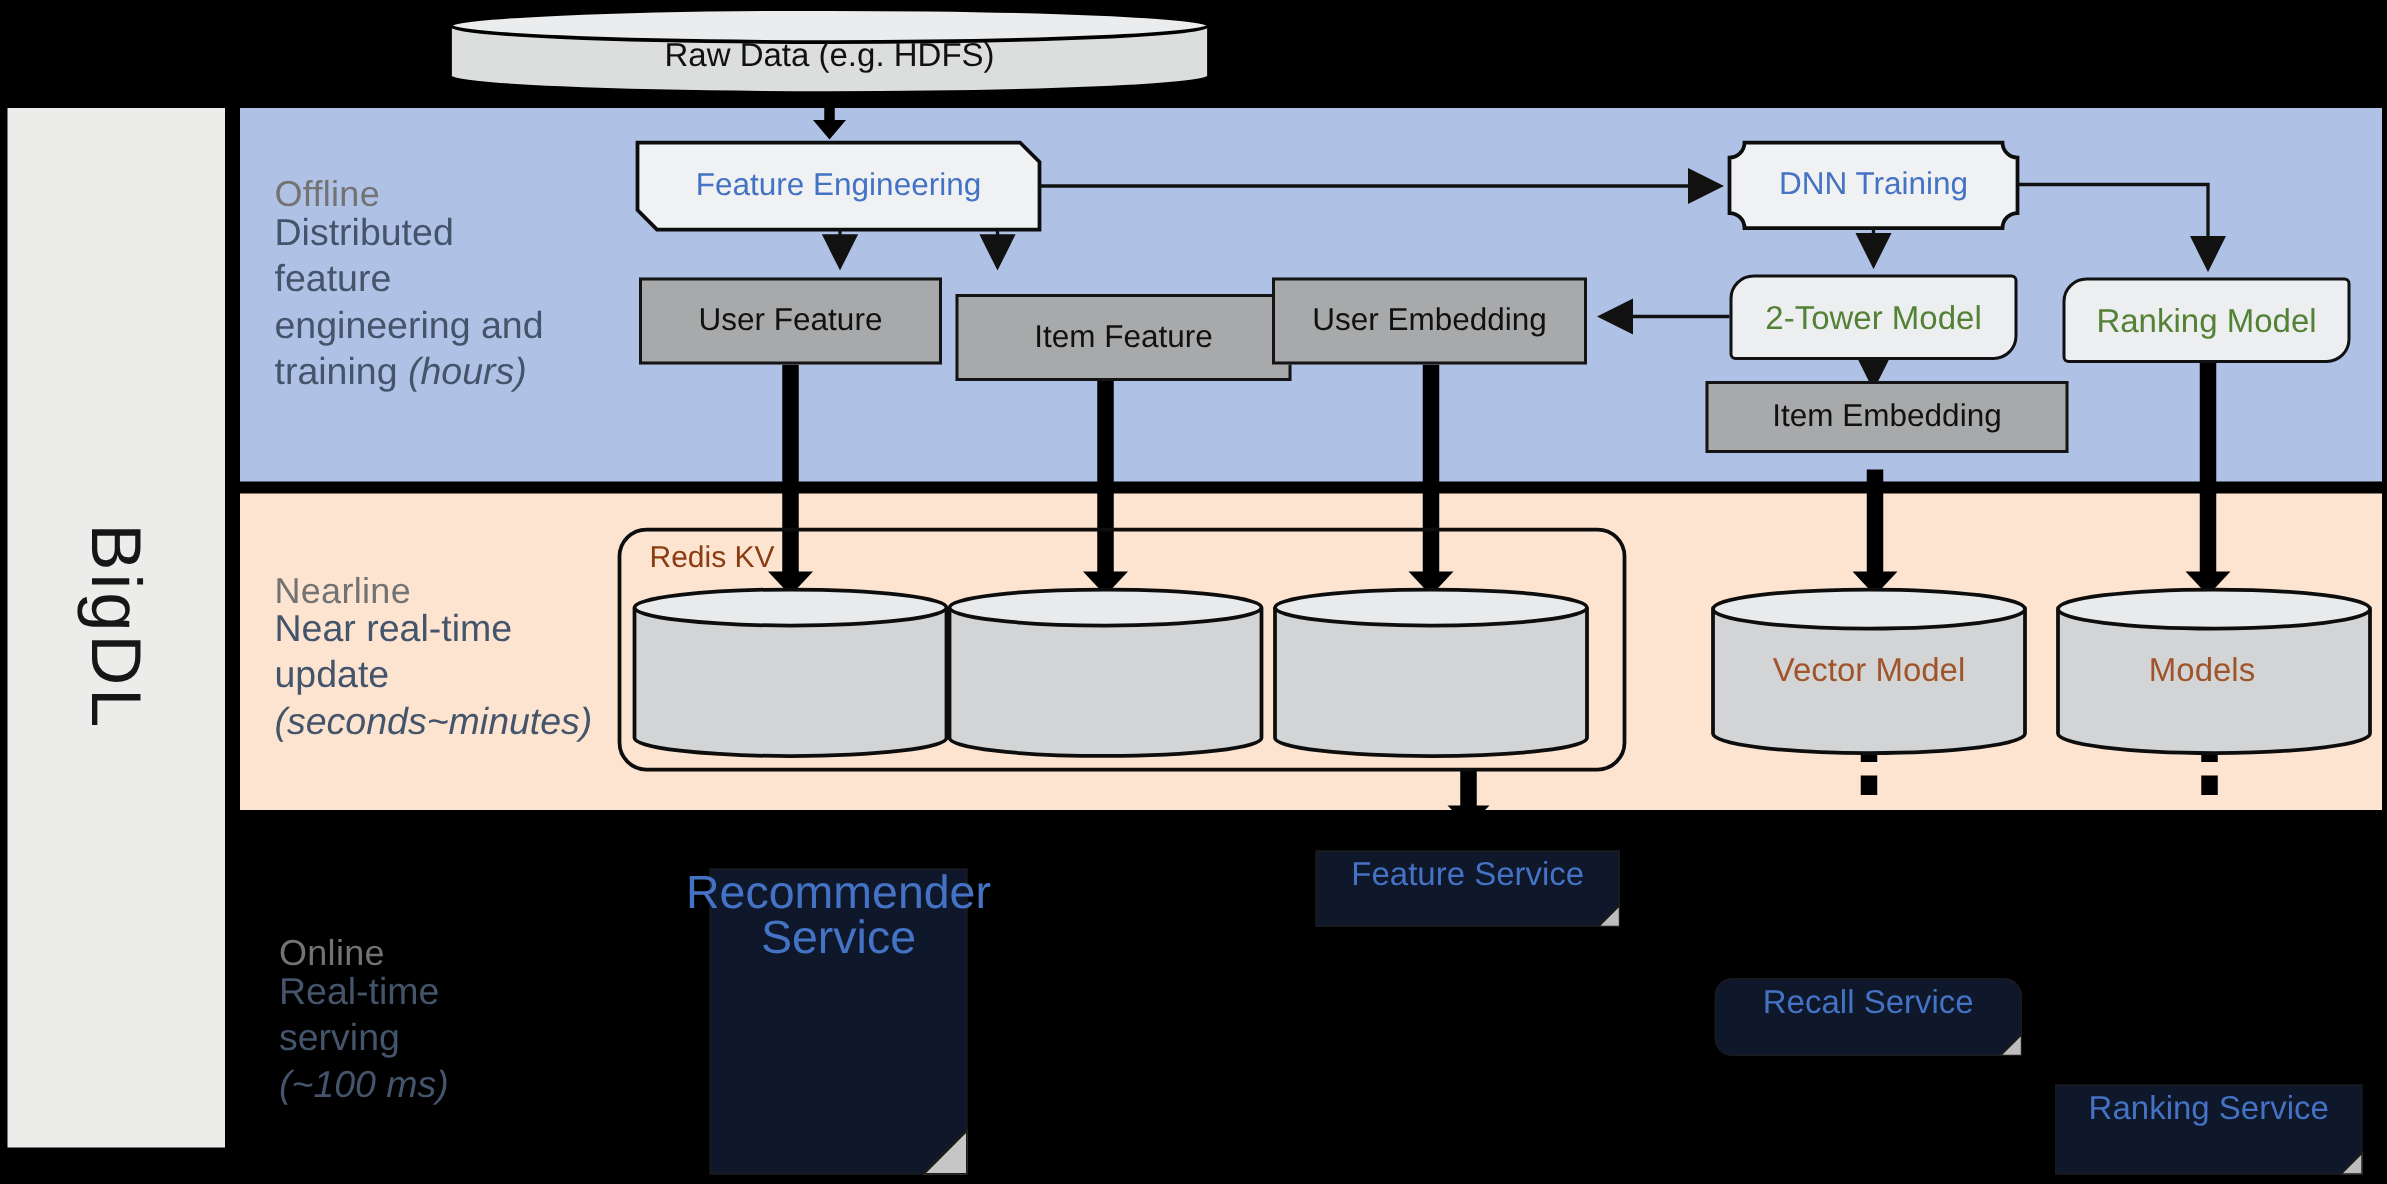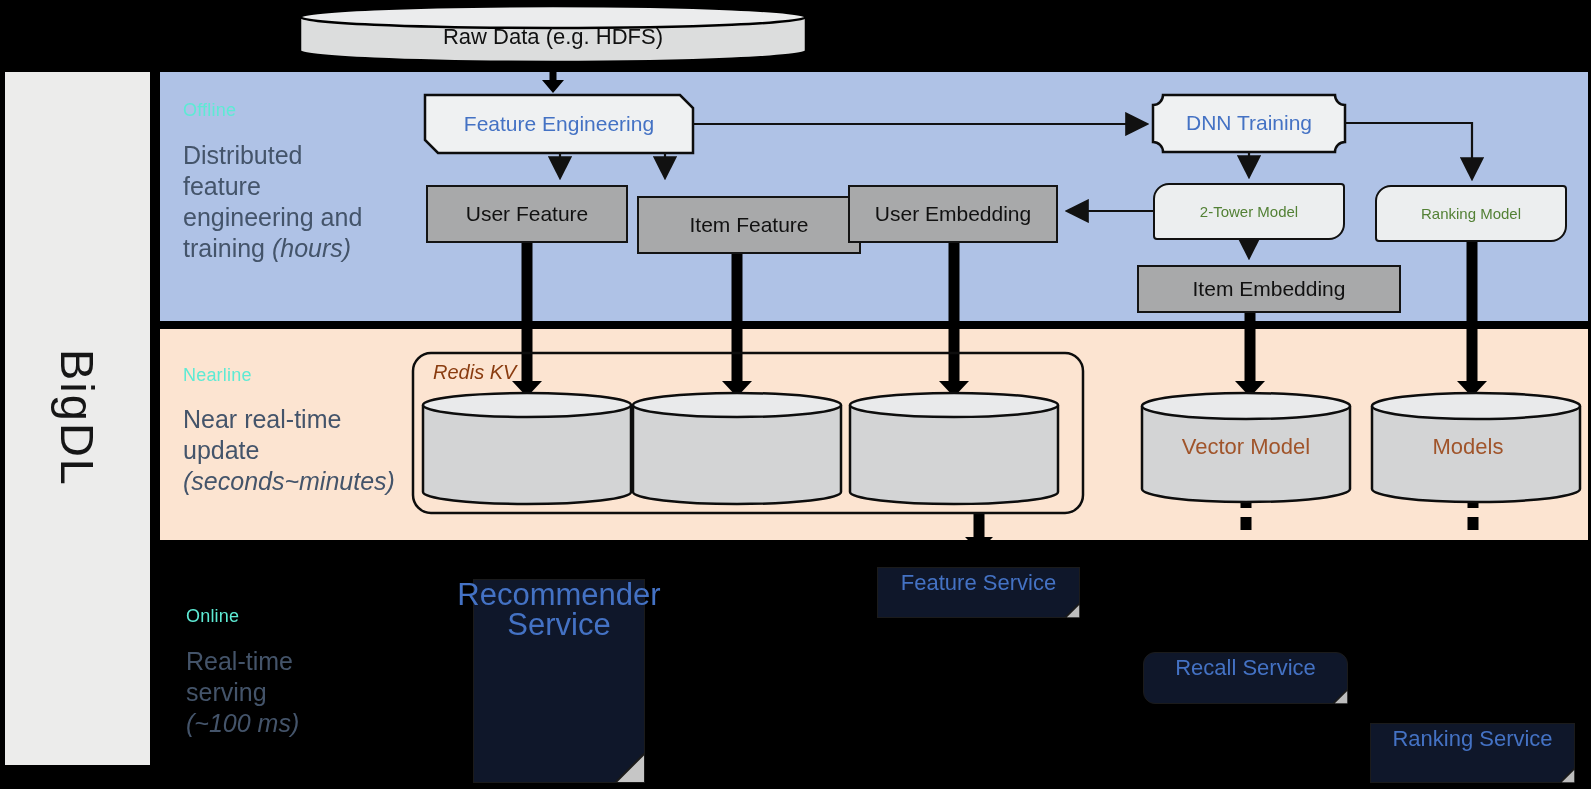--- a/index.html
+++ b/index.html
@@ -14,29 +14,29 @@
   #sidebar { position:absolute; left:5px; top:72px; width:145px; height:693px;
              background:#ececeb; display:flex; align-items:center; justify-content:center; }
   #sidebar .brand { writing-mode:vertical-rl; text-orientation:mixed;
              font-size:47px; color:#161616; letter-spacing:2px; }
 
   svg.layer { position:absolute; left:0; top:0; }
 
   .label { position:absolute; display:flex; align-items:center; justify-content:center;
            text-align:center; line-height:1.15; }
 
-  .sec-title { position:absolute; font-size:18px; color:#5eead4; letter-spacing:.2px; }
+  .sec-title { position:absolute; font-size:24px; color:#737373; letter-spacing:.2px;margin-top:16px; }
   .sec-desc  { position:absolute; font-size:25px; line-height:31px; color:#44546a;
                white-space:pre-line; }
   .sec-desc .it { font-style:italic; }
 
   .node { position:absolute; display:flex; align-items:center; justify-content:center;
           text-align:center; }
   .gray-box  { background:#a8a9aa; border:2.5px solid #141414; color:#111; font-size:21px; }
-  .model-box { background:#eceeef; border:2.5px solid #111; color:#538135; font-size:15px;
+  .model-box { background:#eceeef; border:2.5px solid #111; color:#538135; font-size:22px;
                border-radius:16px 4px 16px 4px; }
   .shape-label { color:#4472c4; font-size:21px; }
 
   .db-label    { position:absolute; text-align:center; font-size:22px; color:#a0542a; }
   .redis-label { position:absolute; font-size:20px; color:#8a3c10; }
 
   .service { position:absolute; background:#0f172a; border:1.5px solid #1b1b1b;
              display:flex; align-items:flex-start; justify-content:center; text-align:center;
              color:#4472c4; font-size:22px; line-height:30px; }
   .service svg.fold { position:absolute; right:-1px; bottom:-1px; }
@@ -142,23 +142,23 @@
 </span><span class="it">(~100 ms)</span></div>
 
   <div class="label shape-label" style="left:425px; top:95px; width:268px; height:58px;">Feature Engineering</div>
   <div class="label shape-label" style="left:1153px; top:95px; width:192px; height:57px;">DNN Training</div>
 
   <div class="node gray-box" style="left:426px; top:185px; width:202px; height:58px;">User Feature</div>
   <div class="node gray-box" style="left:637px; top:185px; width:224px; height:58px;margin-top:11px;">Item Feature</div>
   <div class="node gray-box" style="left:848px; top:185px; width:210px; height:58px;">User Embedding</div>
   <div class="node model-box" style="left:1153px; top:183px; width:192px; height:57px;">2-Tower Model</div>
   <div class="node model-box" style="left:1375px; top:185px; width:192px; height:57px;">Ranking Model</div>
-  <div class="node gray-box" style="left:1137px; top:265px; width:264px; height:48px;">Item Embedding</div>
+  <div class="node gray-box" style="left:1137px; top:254px; width:242px; height:48px;">Item Embedding</div>
 
-  <div class="redis-label" style="left:433px; top:361px;font-style:italic;">Redis KV</div>
+  <div class="redis-label" style="left:433px; top:361px;">Redis KV</div>
   <div class="db-label" style="left:1142px; top:434px; width:208px;">Vector Model</div>
   <div class="db-label" style="left:1372px; top:434px; width:192px;">Models</div>
 
   <div class="service" style="left:473px; top:579px; width:172px; height:204px; font-size:31px;">
     <span>Recommender Service</span>
     <svg class="fold" width="30" height="30" viewBox="0 0 30 30">
       <path d="M0 30 L30 0 V30 Z" fill="#c6c6c6" stroke="#1b1b1b" stroke-width="2"></path>
     </svg>
   </div>
 

